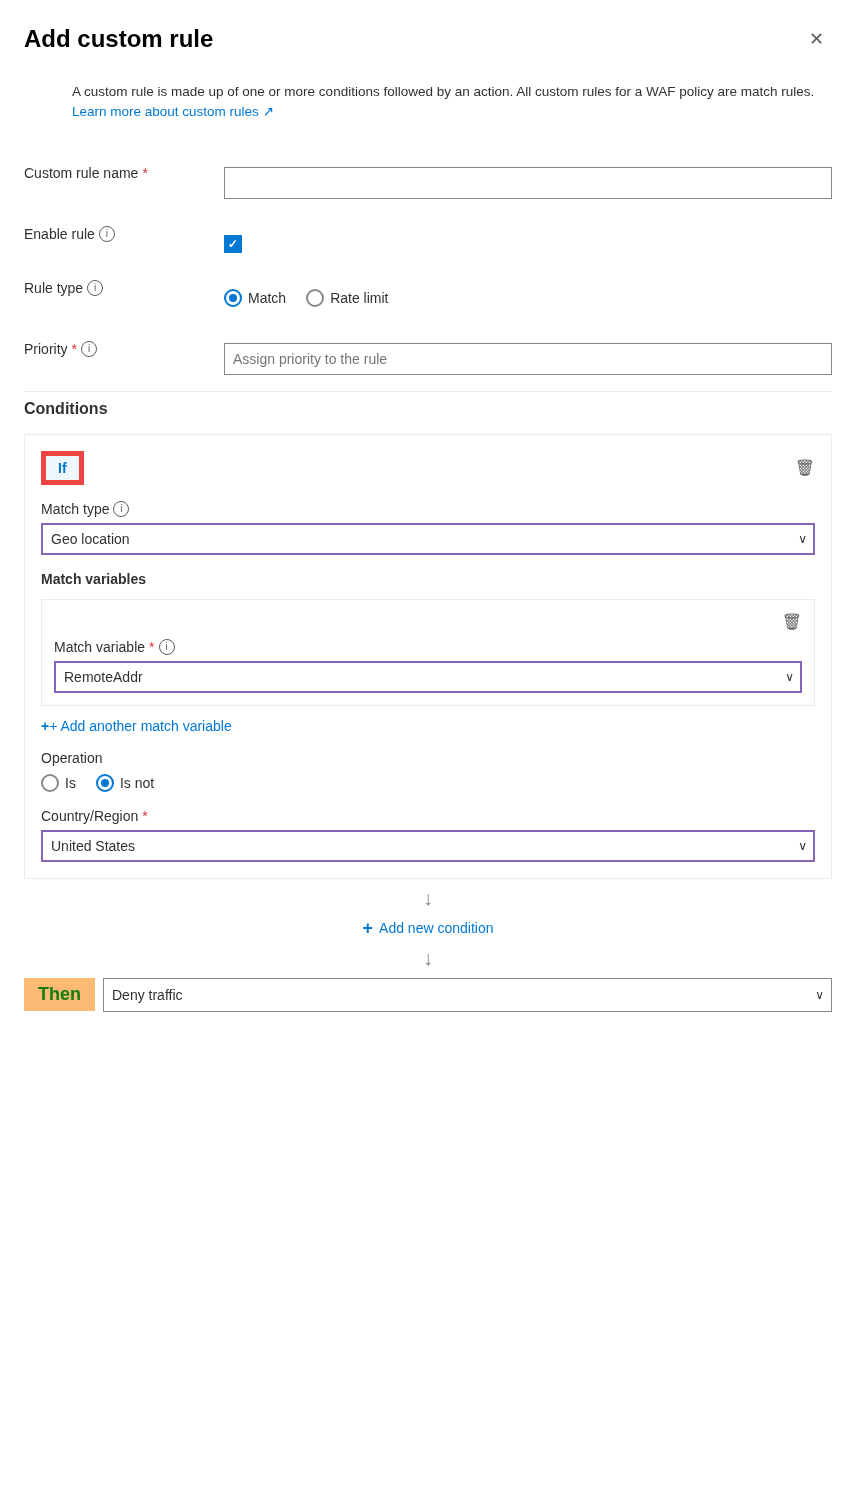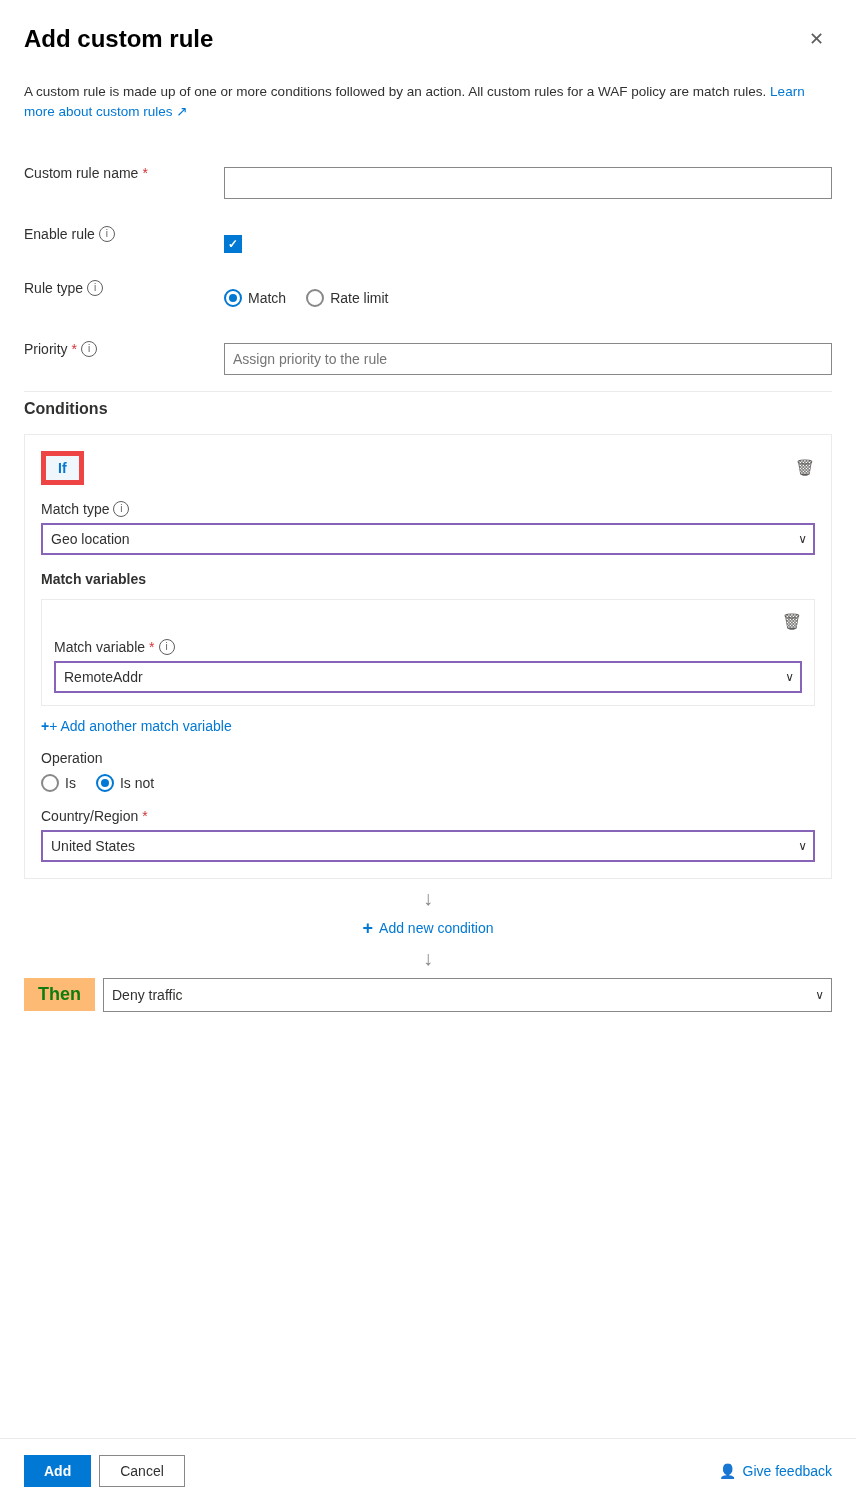--- a/index.html
+++ b/index.html
@@ -41,20 +41,21 @@
     }
     .panel-body {
       padding: 16px 24px 24px 24px;
       flex: 1;
     }
     .description {
       font-size: 13.5px;
       color: #323130;
       line-height: 1.5;
       margin-bottom: 24px;
+      margin-left: 48px;
     }
     .description a {
       color: #0078d4;
       text-decoration: none;
     }
     .form-row {
       display: flex;
       margin-bottom: 16px;
     }
     .form-label {
@@ -532,23 +533,13 @@
           <option>Log</option>
           <option>Redirect</option>
         </select>
         <span class="select-chevron">∨</span>
       </div>
     </div>
 
     <div style="height: 60px;"></div>
   </div>
 
-  <div class="footer">
-    <div class="footer-left">
-      <button class="btn-primary">Add</button>
-      <button class="btn-secondary">Cancel</button>
-    </div>
-    <a href="#" class="feedback-link">
-      <span>👤</span>
-      <span>Give feedback</span>
-    </a>
-  </div>
 </div>
 
 </body></html>

